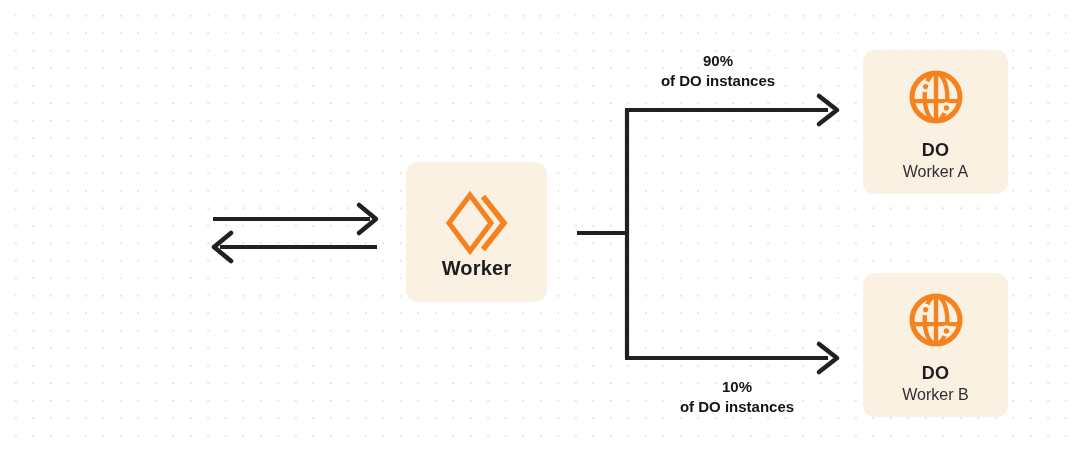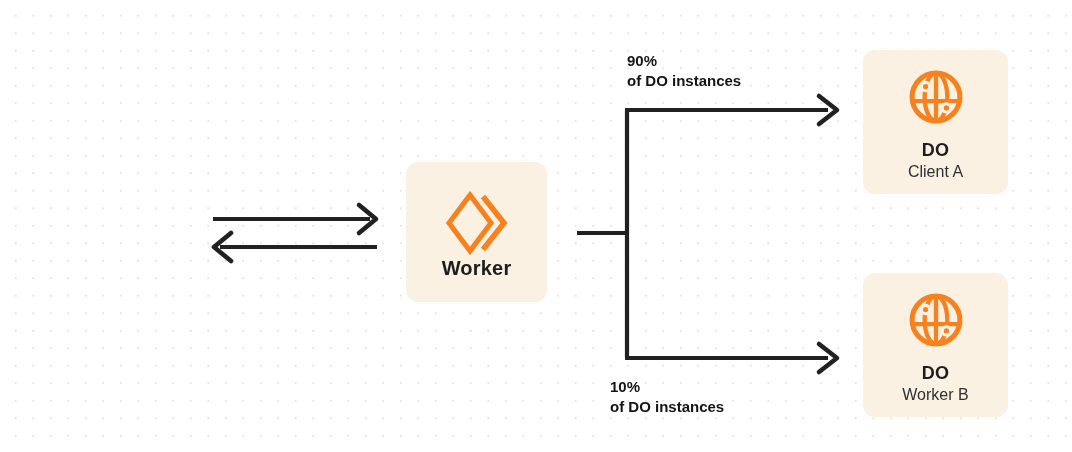--- a/index.html
+++ b/index.html
@@ -88,27 +88,28 @@
   }
   .do-sub {
     font-size: 16px;
     font-weight: 400;
     color: #2f2f31;
   }
 
   .pct-label {
     position: absolute;
     width: 182px;
+    text-align: center;
     font-size: 15px;
     font-weight: 700;
     color: #141414;
     line-height: 20px;
   }
   .pct-label-top { left: 627px; top: 51px; }
-  .pct-label-bottom { left: 610px; top: 377px; }
+  .pct-label-bottom { left: 646px; top: 377px; }
 
   .icon { line-height: 0; }
 </style>
 </head>
 <body>
 
 <div class="canvas">
 
   <svg class="svg-overlay" viewBox="0 0 1072 452" aria-hidden="true">
     <g>
@@ -149,21 +150,21 @@
       <svg width="58" height="58" viewBox="0 0 64 64" fill="none">
         <circle cx="32" cy="32" r="26.4" stroke="#F6821F" stroke-width="5.6"></circle>
         <ellipse cx="32" cy="32" rx="12.5" ry="26.4" stroke="#F6821F" stroke-width="4.8"></ellipse>
         <path d="M32 5.6 V58.4" stroke="#F6821F" stroke-width="4.8"></path>
         <path d="M6.2 36.5 H57.8" stroke="#F6821F" stroke-width="4.8"></path>
         <circle cx="20.5" cy="20.5" r="4.6" fill="#F6821F" stroke="#FBF1E2" stroke-width="3.4"></circle>
         <circle cx="43.5" cy="44" r="4.6" fill="#F6821F" stroke="#FBF1E2" stroke-width="3.4"></circle>
       </svg>
     </span>
     <span class="do-title">DO</span>
-    <span class="do-sub">Client A</span>
+    <span class="do-sub">Worker A</span>
   </div>
 
   <div class="node node-do node-do-b">
     <span class="icon do-icon-wrap">
       <svg width="58" height="58" viewBox="0 0 64 64" fill="none">
         <circle cx="32" cy="32" r="26.4" stroke="#F6821F" stroke-width="5.6"></circle>
         <ellipse cx="32" cy="32" rx="12.5" ry="26.4" stroke="#F6821F" stroke-width="4.8"></ellipse>
         <path d="M32 5.6 V58.4" stroke="#F6821F" stroke-width="4.8"></path>
         <path d="M6.2 36.5 H57.8" stroke="#F6821F" stroke-width="4.8"></path>
         <circle cx="20.5" cy="20.5" r="4.6" fill="#F6821F" stroke="#FBF1E2" stroke-width="3.4"></circle>

